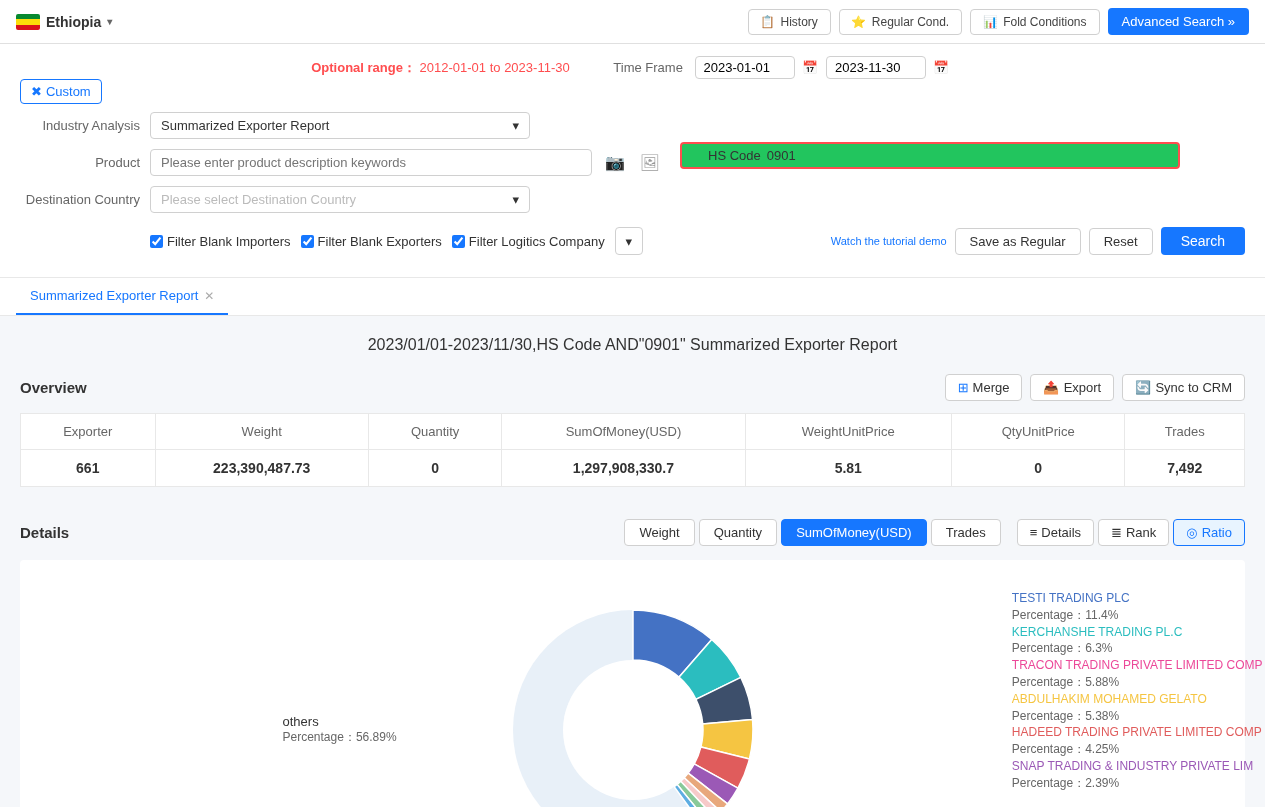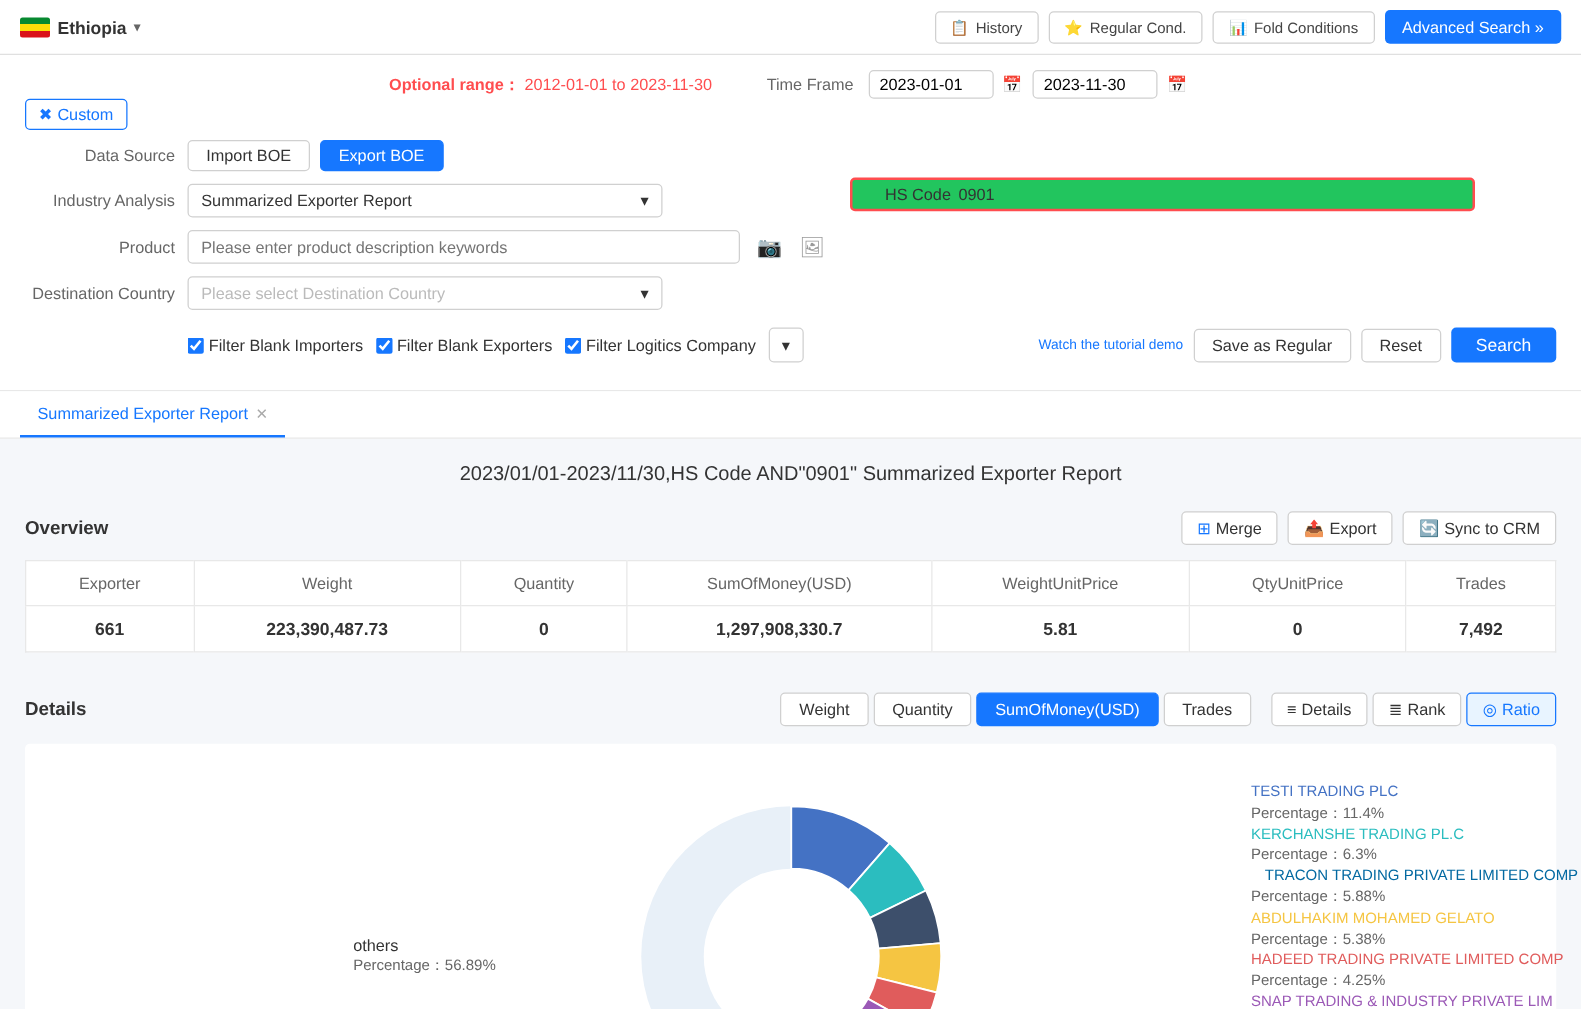--- a/index.html
+++ b/index.html
@@ -209,27 +209,20 @@
     <span style="margin: 0 4px; color:#aaa;">📅</span>
     <button class="custom-btn active">
       <span>✖</span>
       <span>Custom</span>
     </button>
   </div>
 
   <div style="display:flex; align-items:flex-start; gap:20px;">
     <div style="flex:0 0 640px;">
 
-      <div class="form-row">
-        <span class="form-label">Data Source</span>
-        <div class="source-btns">
-          <button class="source-btn">Import BOE</button>
-          <button class="source-btn active">Export BOE</button>
-        </div>
-      </div>
 
       <div class="form-row">
         <span class="form-label">Industry Analysis</span>
         <div class="select-input">
           <span>Summarized Exporter Report</span>
           <span>▾</span>
         </div>
       </div>
 
       <div class="form-row">
@@ -378,21 +371,21 @@
       <div style="position:absolute; right:-280px; top:10px;" id="chart-legend">
           <div class="legend-item">
             <div class="name" style="color:#4472C4;">TESTI TRADING PLC</div>
             <div class="pct">Percentage：11.4%</div>
           </div>
           <div class="legend-item">
             <div class="name" style="color:#2BBDBF;">KERCHANSHE TRADING PL.C</div>
             <div class="pct">Percentage：6.3%</div>
           </div>
           <div class="legend-item">
-            <div class="name" style="color:#0369a1;margin-left:11px;">TRACON TRADING PRIVATE LIMITED COMP</div>
+            <div class="name" style="color:#ec4899;">TRACON TRADING PRIVATE LIMITED COMP</div>
             <div class="pct">Percentage：5.88%</div>
           </div>
           <div class="legend-item">
             <div class="name" style="color:#F5C542;">ABDULHAKIM MOHAMED GELATO</div>
             <div class="pct">Percentage：5.38%</div>
           </div>
           <div class="legend-item">
             <div class="name" style="color:#E05C5C;">HADEED TRADING PRIVATE LIMITED COMP</div>
             <div class="pct">Percentage：4.25%</div>
           </div>

